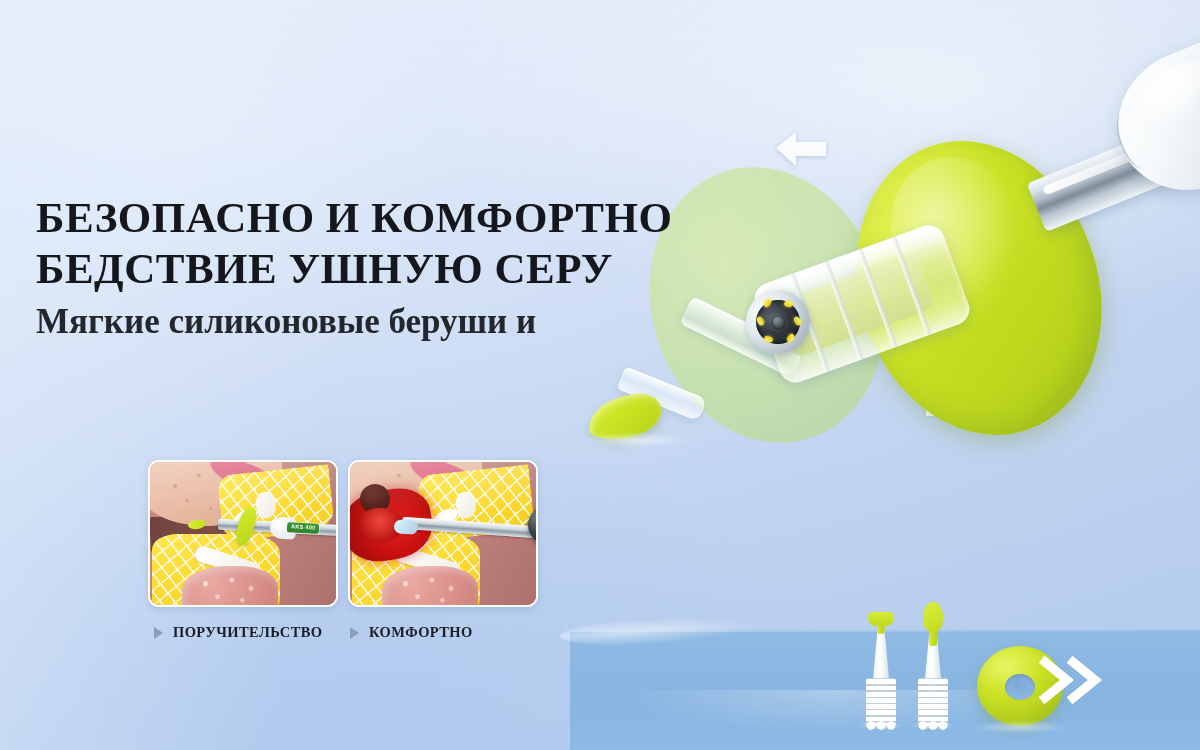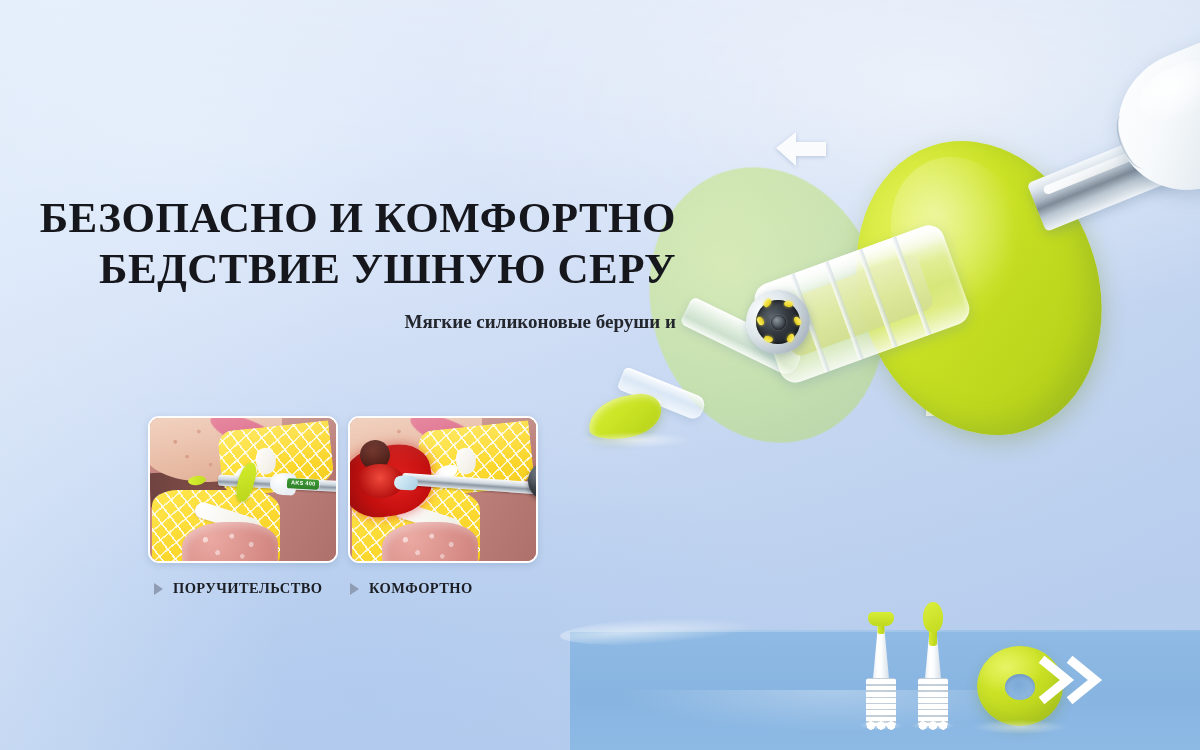--- a/index.html
+++ b/index.html
@@ -26,35 +26,35 @@
 
   
   .blue-panel{position:absolute;left:570px;top:630px;width:630px;height:120px;
     background:linear-gradient(to bottom, #8fbae4 0%, #87b4e1 55%, #8dbae5 100%);}
   .blue-panel:after{content:"";position:absolute;left:0;top:0;width:100%;height:2px;
     background:linear-gradient(to right, rgba(255,255,255,.30), rgba(255,255,255,.05));}
   .panel-floor-glow{position:absolute;left:600px;top:690px;width:520px;height:60px;
     background:radial-gradient(60% 100% at 45% 0%, rgba(255,255,255,.30), rgba(255,255,255,0) 70%);}
 
   
-  .headline{position:absolute;left:0;top:192px;width:676px;text-align:right;z-index:20;}
+  .headline{position:absolute;left:0;top:192px;width:676px;text-align:left;z-index:20;padding-left:36px;}
   .h-line{
     font-family:"Liberation Serif", serif;
     font-weight:700;color:#15171c;letter-spacing:.5px;
     font-size:43px;line-height:51px;white-space:nowrap;
   }
   .sub-line{
     font-family:"Liberation Serif", serif;
     font-weight:700;color:#23262c;
-    font-size:19px;line-height:36px;white-space:nowrap;
+    font-size:35px;line-height:36px;white-space:nowrap;
   }
   .sub-wrap{margin-top:10px;}
 
   
-  .compare{position:absolute;left:148px;top:416px;z-index:20;}
+  .compare{position:absolute;left:148px;top:460px;z-index:20;}
   .cards{display:flex;gap:10px;}
   .card{width:186px;height:143px;border-radius:11px;overflow:hidden;position:relative;
     background:#f2cdb4;box-shadow:0 2px 7px rgba(80,110,150,.22);
     border:2px solid #ffffff;}
   .card-inner{position:absolute;inset:0;}
 
   
   .an-skin{position:absolute;inset:0;
     background:linear-gradient(120deg,#c98d86 0%,#c07f79 40%,#b97670 100%);}
   .an-rightflesh{position:absolute;right:-6px;top:-8px;width:92px;height:160px;

